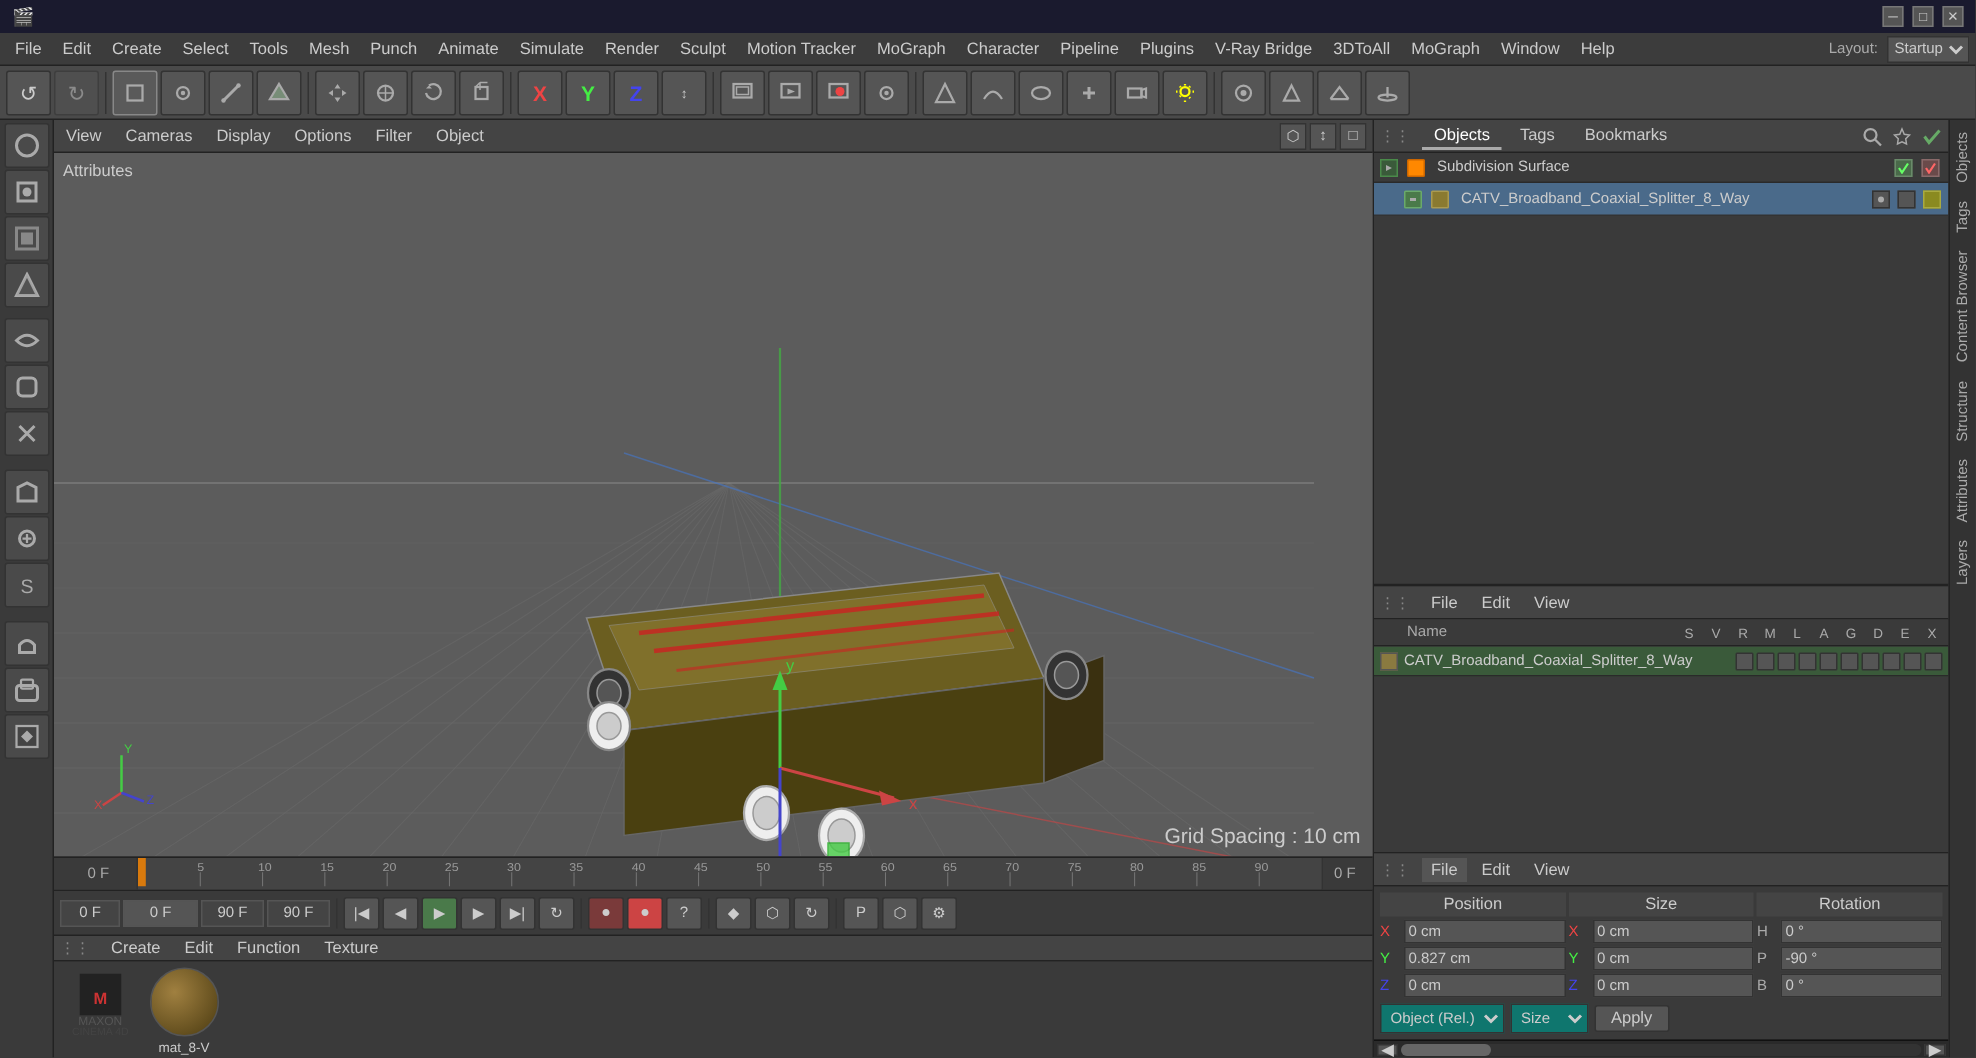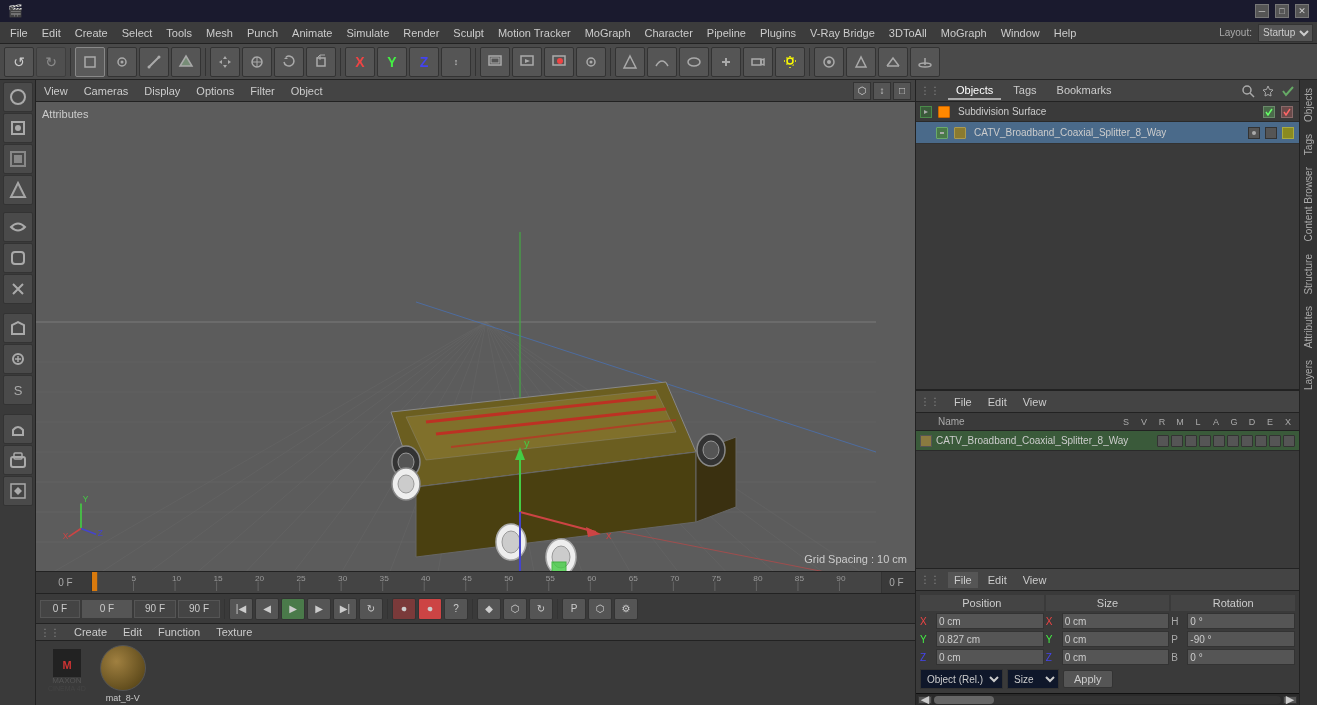--- a/index.html
+++ b/index.html
@@ -129,21 +129,21 @@
       color: #ccc;
       font-size: 11px;
     }
 
     
     .grid-spacing {
       position: absolute;
       bottom: 6px;
       right: 8px;
       color: #ccc;
-      font-size: 11px;
+      font-size: 14px;
     }
 
     
     .axis-indicator {
       position: absolute;
       bottom: 30px;
       left: 20px;
       width: 50px;
       height: 50px;
     }
@@ -307,21 +307,21 @@
       width: 70px;
       height: 16px;
       background: #555;
       border: 1px solid #333;
       color: #ccc;
       font-size: 10px;
       padding: 0 2px;
     }
     .coord-select {
       height: 20px;
-      background: #0f172a;
+      background: #0f766e;
       border: 1px solid #333;
       color: #ccc;
       font-size: 10px;
       padding: 0 2px;
     }
     .apply-btn {
       padding: 2px 10px;
       background: #555;
       border: 1px solid #333;
       color: #ccc;

